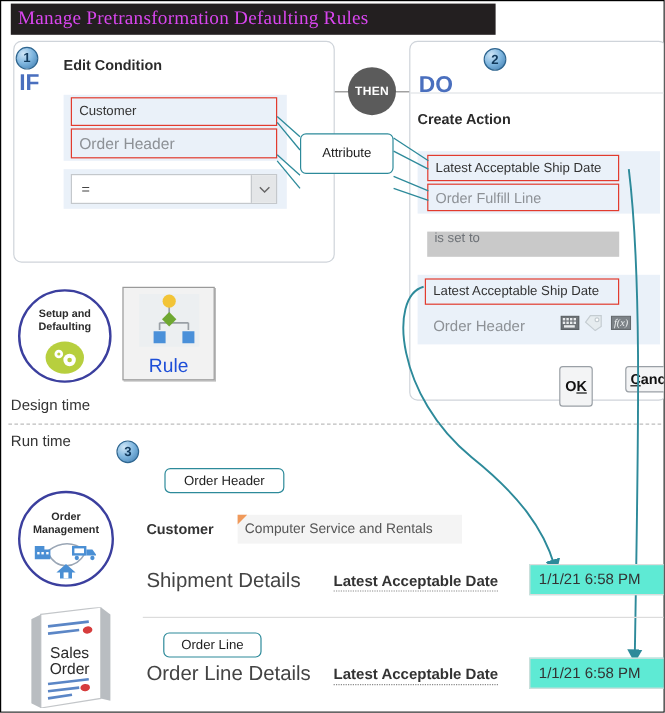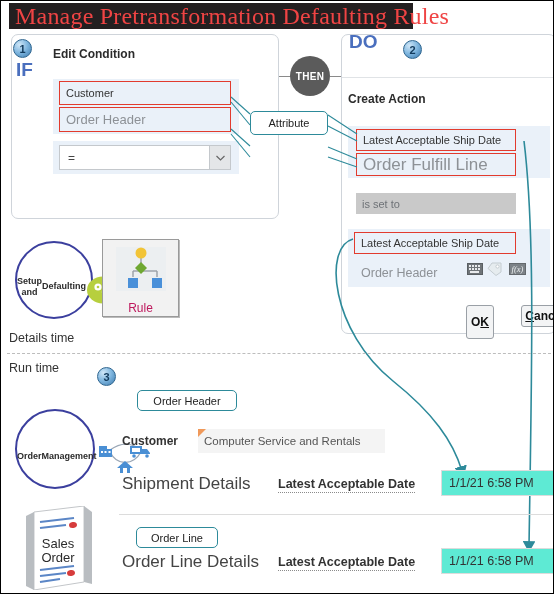--- a/index.html
+++ b/index.html
@@ -4,21 +4,21 @@
 <style>
   html,body{margin:0;padding:0;background:#fff;}
   body{font-family:"Liberation Sans",sans-serif;}
   #page{position:relative;width:554px;height:594px;overflow:hidden;background:#fff;
         border:1px solid #000;box-sizing:border-box;}
   .abs{position:absolute;}
 
   
   #title-banner{left:8px;top:2px;width:404px;height:26px;background:#231f20;
        display:flex;align-items:center;padding-left:6px;box-sizing:border-box;}
-  #title-text{color:#ef4444;font-family:"Liberation Serif",serif;font-size:24px;
+  #title-text{color:#d946ef;font-family:"Liberation Serif",serif;font-size:16px;
        letter-spacing:.2px;white-space:nowrap;}
 
   
   .card{background:#fff;border:1px solid #cfd4da;border-radius:7px;box-sizing:border-box;}
   .card-hd{font-weight:bold;font-size:12px;color:#2b2b2b;}
 
   
   .badge{width:19px;height:19px;border-radius:50%;
      background:radial-gradient(circle at 32% 28%,#cfe6f7 0%,#7fb6df 48%,#3b79ad 100%);
      border:1px solid #2f6690;color:#123a5c;font-size:11px;font-weight:bold;
@@ -27,21 +27,21 @@
 
   .kw{color:#4a6fbe;font-weight:bold;font-size:19px;font-family:"Liberation Sans",sans-serif;}
 
   
   .fieldwrap{background:#eaf1f9;box-sizing:border-box;}
   .redbox{border:1.6px solid #e23b2e;box-sizing:border-box;background:transparent;
           display:flex;align-items:center;padding-left:6px;}
   .val-dark{font-size:11px;color:#333;}
   .val-grey{font-size:13px;color:#8d9196;}
   .greyfield{background:#c9c9c9;color:#6e7277;font-size:11px;display:flex;
-       align-items:center;padding-left:6px;box-sizing:border-box;}
+       align-items:flex-start;padding-left:6px;box-sizing:border-box;}
 
   
   .selbox{background:#fff;border:1px solid #c4c8cc;box-sizing:border-box;
       display:flex;align-items:center;justify-content:space-between;}
   .selbox .sv{font-size:12px;color:#444;padding-left:8px;}
   .selbtn{width:20px;height:100%;background:#e4e6e8;border-left:1px solid #c4c8cc;
       display:flex;align-items:center;justify-content:center;color:#666;font-size:9px;}
 
   
   #then-node{width:40px;height:40px;border-radius:50%;background:#5b5b5b;color:#fff;
@@ -55,27 +55,27 @@
      box-sizing:border-box;}
 
   
   .btn{border:1px solid #9aa0a6;border-radius:3px;background:#f3f4f5;font-size:12px;
      font-weight:bold;color:#111;display:flex;align-items:center;justify-content:center;
      box-sizing:border-box;}
   .btn u{text-decoration:underline;}
 
   
   .circ{border-radius:50%;border:2px solid #3b3f9e;background:#fff;
-      display:flex;align-items:center;box-sizing:border-box;}
+      display:flex;flex-direction:column;align-items:center;box-sizing:border-box;}
   .circ .t{font-size:9px;font-weight:bold;color:#2b2b2b;text-align:center;line-height:11px;}
 
   .sqicon{background:#f2f2f2;border:1px solid #9a9a9a;box-shadow:1px 1px 0 #bbb;
      box-sizing:border-box;display:flex;flex-direction:column;align-items:center;
      justify-content:flex-end;}
-  .sqicon .lbl{font-size:12px;color:#be185d;padding-bottom:1px;}
+  .sqicon .lbl{font-size:16px;color:#1d4ed8;padding-bottom:1px;}
 
   .sectlabel{font-size:12.5px;color:#333;}
   .dashline{border-top:1px dashed #bdbdbd;height:0;}
   .hr-light{border-top:1px solid #dcdcdc;height:0;}
 
   
   .rt-lbl-bold{font-size:12px;font-weight:bold;color:#333;}
   .rt-big{font-size:16px;color:#444;}
   .rt-field{background:#f4f4f4;border:0;display:flex;align-items:center;
      padding-left:6px;box-sizing:border-box;font-size:11.5px;color:#555;position:relative;}
@@ -123,30 +123,30 @@
 
   <div class="abs conn" style="left:278px;top:75px;width:14px;"></div>
   <div class="abs" id="then-node" style="left:289px;top:55px;">
     <span>THEN</span>
   </div>
   <div class="abs conn" style="left:329px;top:75px;width:14px;"></div>
   <div class="abs" style="left:341px;top:72px;width:0;height:0;border-left:5px solid #5b5b5b;border-top:3px solid transparent;border-bottom:3px solid transparent;"></div>
 
   <div class="abs card" style="left:340px;top:33px;width:215px;height:300px;"></div>
   <div class="abs" style="left:341px;top:76px;width:213px;height:1px;background:#e0e3e6;"></div>
-  <div class="abs kw" style="left:348px;top:30px;">DO</div>
+  <div class="abs kw" style="left:348px;top:60px;">DO</div>
   <div class="abs badge" style="left:402px;top:39px;">2</div>
   <div class="abs card-hd" style="left:347px;top:91px;">Create Action</div>
 
   <div class="abs fieldwrap" style="left:347px;top:125px;width:202px;height:52px;"></div>
   <div class="abs redbox" style="left:355px;top:128px;width:160px;height:22px;">
     <span class="val-dark">Latest Acceptable Ship Date</span>
   </div>
   <div class="abs redbox" style="left:355px;top:152px;width:160px;height:23px;">
-    <span class="val-grey" style="font-size:17px;">Order Fulfill Line</span>
+    <span class="val-grey" style="font-size:12px;">Order Fulfill Line</span>
   </div>
 
   <div class="abs greyfield" style="left:355px;top:192px;width:160px;height:21px;">
     <span>is set to</span>
   </div>
 
   <div class="abs fieldwrap" style="left:347px;top:228px;width:202px;height:58px;"></div>
   <div class="abs redbox" style="left:353px;top:231px;width:162px;height:22px;">
     <span class="val-dark">Latest Acceptable Ship Date</span>
   </div>
@@ -183,21 +183,21 @@
     </svg>
   </div>
 
   <div class="abs btn" style="left:465px;top:304px;width:28px;height:34px;">
     <span><span>O</span><u>K</u></span>
   </div>
   <div class="abs btn" style="left:520px;top:304px;width:48px;height:22px;">
     <span><u>C</u><span>ancel</span></span>
   </div>
 
-  <div class="abs callout" style="left:249px;top:110px;width:78px;height:24px;">
+  <div class="abs callout" style="left:249px;top:110px;width:78px;height:34px;">
     <span>Attribute</span>
   </div>
 
   <svg class="abs" style="left:0;top:0;width:554px;height:594px;pointer-events:none;">
     <g stroke="#2d8a9a" stroke-width="1.1" fill="none">
       <path d="M230,96 L249,113"></path>
       <path d="M230,101 L249,124"></path>
       <path d="M230,128 L249,145"></path>
       <path d="M230,133 L249,156"></path>
       <path d="M327,114 L356,133"></path>
@@ -246,21 +246,21 @@
         <line x1="22" y1="26" x2="30" y2="26" stroke="#9aa0a6" stroke-width="1.4"></line>
         <circle cx="30" cy="8" r="5.5" fill="#f2c437"></circle>
         <path d="M30 17 L36 23 L30 29 L24 23 Z" fill="#6fa832"></path>
         <path d="M17 33 L27 33 L27 43 L17 43 Z" fill="#4a90d9"></path>
         <path d="M41 33 L51 33 L51 43 L41 43 Z" fill="#4a90d9"></path>
       </svg>
     </div>
     <div class="lbl">Rule</div>
   </div>
 
-  <div class="abs sectlabel" style="left:8px;top:330px;">Details time</div>
+  <div class="abs sectlabel" style="left:8px;top:330px;">Design time</div>
 
   <div class="abs dashline" style="left:6px;top:352px;width:544px;"></div>
 
   <div class="abs sectlabel" style="left:8px;top:360px;">Run time</div>
   <div class="abs badge" style="left:96px;top:366px;">3</div>
 
   <div class="abs circ" style="left:14px;top:408px;width:80px;height:80px;padding-top:14px;">
     <div class="t">Order</div>
     <div class="t">Management</div>
     <div style="margin-top:2px;">

